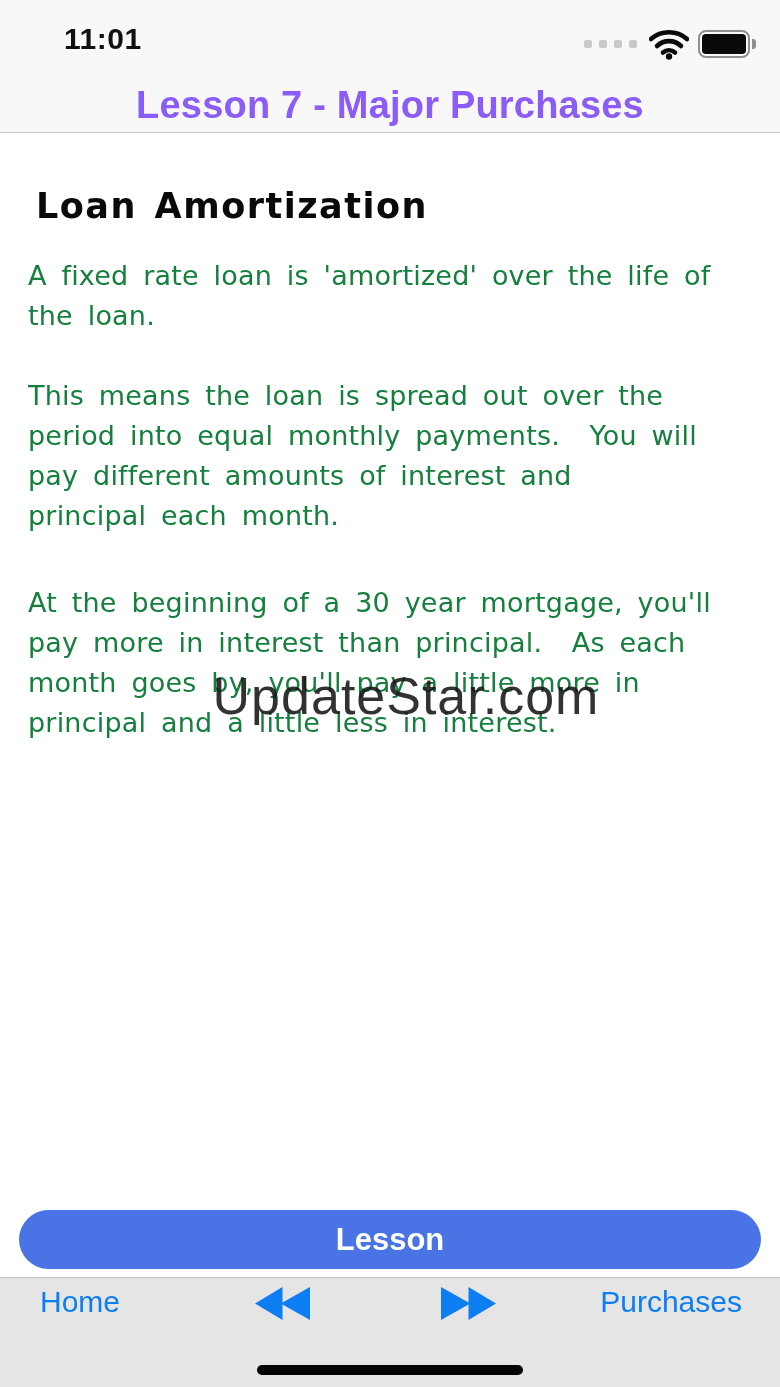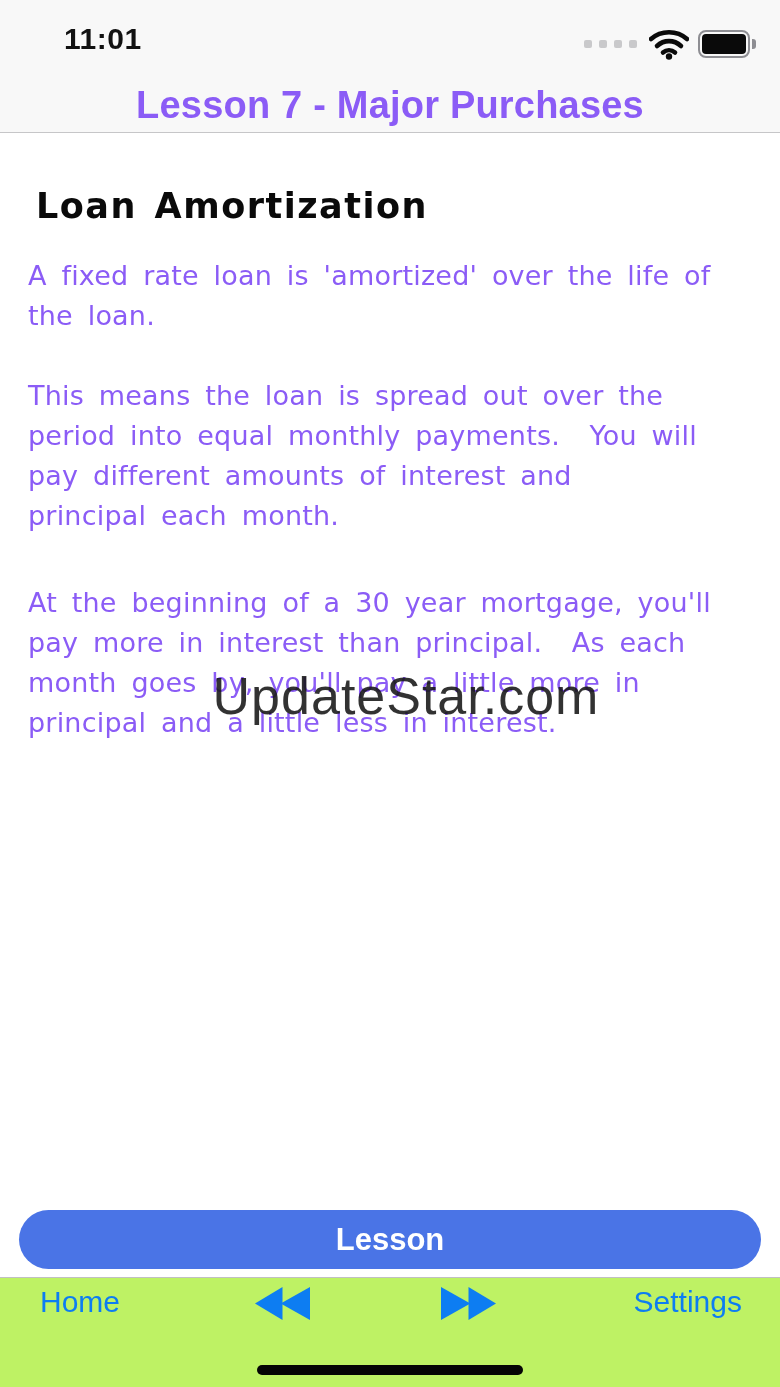--- a/index.html
+++ b/index.html
@@ -29,40 +29,40 @@
   }
   
   .lesson-heading{
     position:absolute;left:20px;top:170px;margin:16px;
     font-family:"DejaVu Sans",sans-serif;font-size:35px;font-weight:700;
     letter-spacing:1.5px;color:#0a0a0a;word-spacing:4px;
   }
   .para{
     position:absolute;left:28px;width:740px;margin:0;
     font-family:"DejaVu Sans",sans-serif;font-size:27px;line-height:40px;
-    letter-spacing:.2px;word-spacing:6px;color:#8b5cf6;white-space:pre;
+    letter-spacing:.2px;word-spacing:6px;color:#15803d;white-space:pre;
   }
   .para-1{top:256px;}
   .para-2{top:376px;}
   .para-3{top:583px;}
   .watermark{
     position:absolute;left:16px;top:666px;width:100%;text-align:center;
     font-family:"Liberation Sans",sans-serif;font-size:52px;font-weight:400;
     color:rgba(22,22,22,.88);letter-spacing:1px;pointer-events:none;
   }
   
   .watch-button{
     position:absolute;left:19px;top:1210px;width:742px;height:59px;
     background:#4a74e6;border:none;border-radius:30px;cursor:pointer;
     color:#ffffff;font-family:"Liberation Sans",sans-serif;font-size:31px;font-weight:700;
   }
   
   .toolbar{
     position:absolute;left:0;top:1277px;width:100%;height:110px;
-    background:#bef264;border-top:1px solid #c0c0c2;box-sizing:border-box;
+    background:#e5e5e5;border-top:1px solid #c0c0c2;box-sizing:border-box;
   }
   .toolbar-link{
     position:absolute;top:7px;font-size:30px;color:#0d7df2;cursor:pointer;
     font-family:"Liberation Sans",sans-serif;
   }
   .toolbar-home{left:40px;}
   .toolbar-settings{right:38px;}
   .toolbar-icon{position:absolute;top:9px;width:57px;height:33px;cursor:pointer;}
   .icon-rewind{left:254px;}
   .icon-forward{left:440px;}
@@ -120,18 +120,18 @@
   <nav class="toolbar">
     <span class="toolbar-link toolbar-home">Home</span>
     <svg class="toolbar-icon icon-rewind" viewBox="0 0 60 36">
       <polygon points="30,0 30,36 0,18" fill="#0d7df2"></polygon>
       <polygon points="60,0 60,36 28,18" fill="#0d7df2"></polygon>
     </svg>
     <svg class="toolbar-icon icon-forward" viewBox="0 0 60 36">
       <polygon points="0,0 0,36 32,18" fill="#0d7df2"></polygon>
       <polygon points="30,0 30,36 60,18" fill="#0d7df2"></polygon>
     </svg>
-    <span class="toolbar-link toolbar-settings">Settings</span>
+    <span class="toolbar-link toolbar-settings">Purchases</span>
   </nav>
 
   <div class="home-indicator"></div>
 
 </div>
 
 </body></html>

